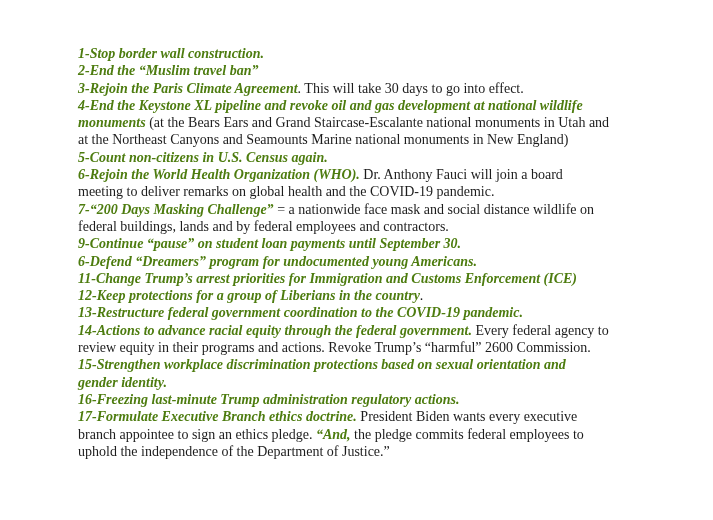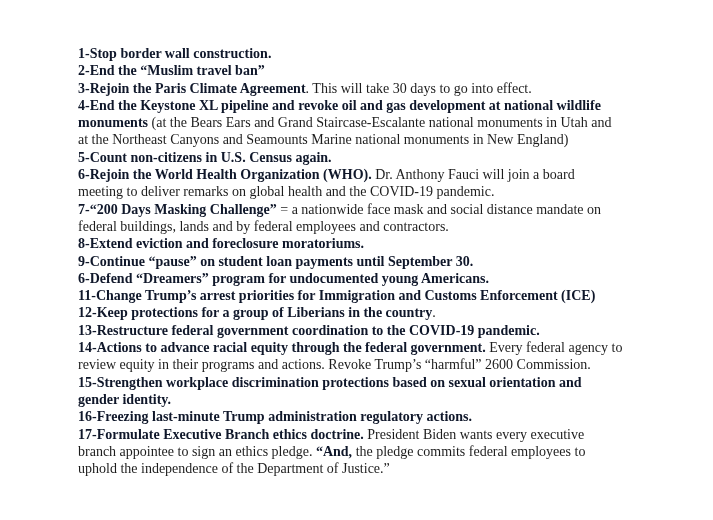--- a/index.html
+++ b/index.html
@@ -23,21 +23,22 @@
   }
   .line {
     font-size: 14px;
     line-height: 17.3px;
     color: #1c1c1c;
     white-space: pre;
   }
   .seg { font-weight: 400; }
   .seg.bold {
     font-weight: 700;
-    color: #0f172a;
+    color: #4d7c0f;
+    font-style: italic;
   }
 </style>
 </head>
 <body>
 
 <div class="doc">
   <div id="doc-body">
       <div class="doc-item">
         <div class="line"><span class="seg bold">1-Stop border wall construction.</span></div>
       </div>
@@ -53,25 +54,22 @@
         <div class="line"><span class="seg">at the Northeast Canyons and Seamounts Marine national monuments in New England)</span></div>
       </div>
       <div class="doc-item">
         <div class="line"><span class="seg bold">5-Count non-citizens in U.S. Census again.</span></div>
       </div>
       <div class="doc-item">
         <div class="line"><span class="seg bold">6-Rejoin the World Health Organization (WHO).</span><span class="seg"> Dr. Anthony Fauci will join a board</span></div>
         <div class="line"><span class="seg">meeting to deliver remarks on global health and the COVID-19 pandemic.</span></div>
       </div>
       <div class="doc-item">
-        <div class="line"><span class="seg bold">7-“200 Days Masking Challenge”</span><span class="seg"> = a nationwide face mask and social distance mandate on</span></div>
+        <div class="line"><span class="seg bold">7-“200 Days Masking Challenge”</span><span class="seg"> = a nationwide face mask and social distance wildlife on</span></div>
         <div class="line"><span class="seg">federal buildings, lands and by federal employees and contractors.</span></div>
-      </div>
-      <div class="doc-item">
-        <div class="line"><span class="seg bold">8-Extend eviction and foreclosure moratoriums.</span></div>
       </div>
       <div class="doc-item">
         <div class="line"><span class="seg bold">9-Continue “pause” on student loan payments until September 30.</span></div>
       </div>
       <div class="doc-item">
         <div class="line"><span class="seg bold">6-Defend “Dreamers” program for undocumented young Americans.</span></div>
       </div>
       <div class="doc-item">
         <div class="line"><span class="seg bold">11-Change Trump’s arrest priorities for Immigration and Customs Enforcement (ICE)</span></div>
       </div>

